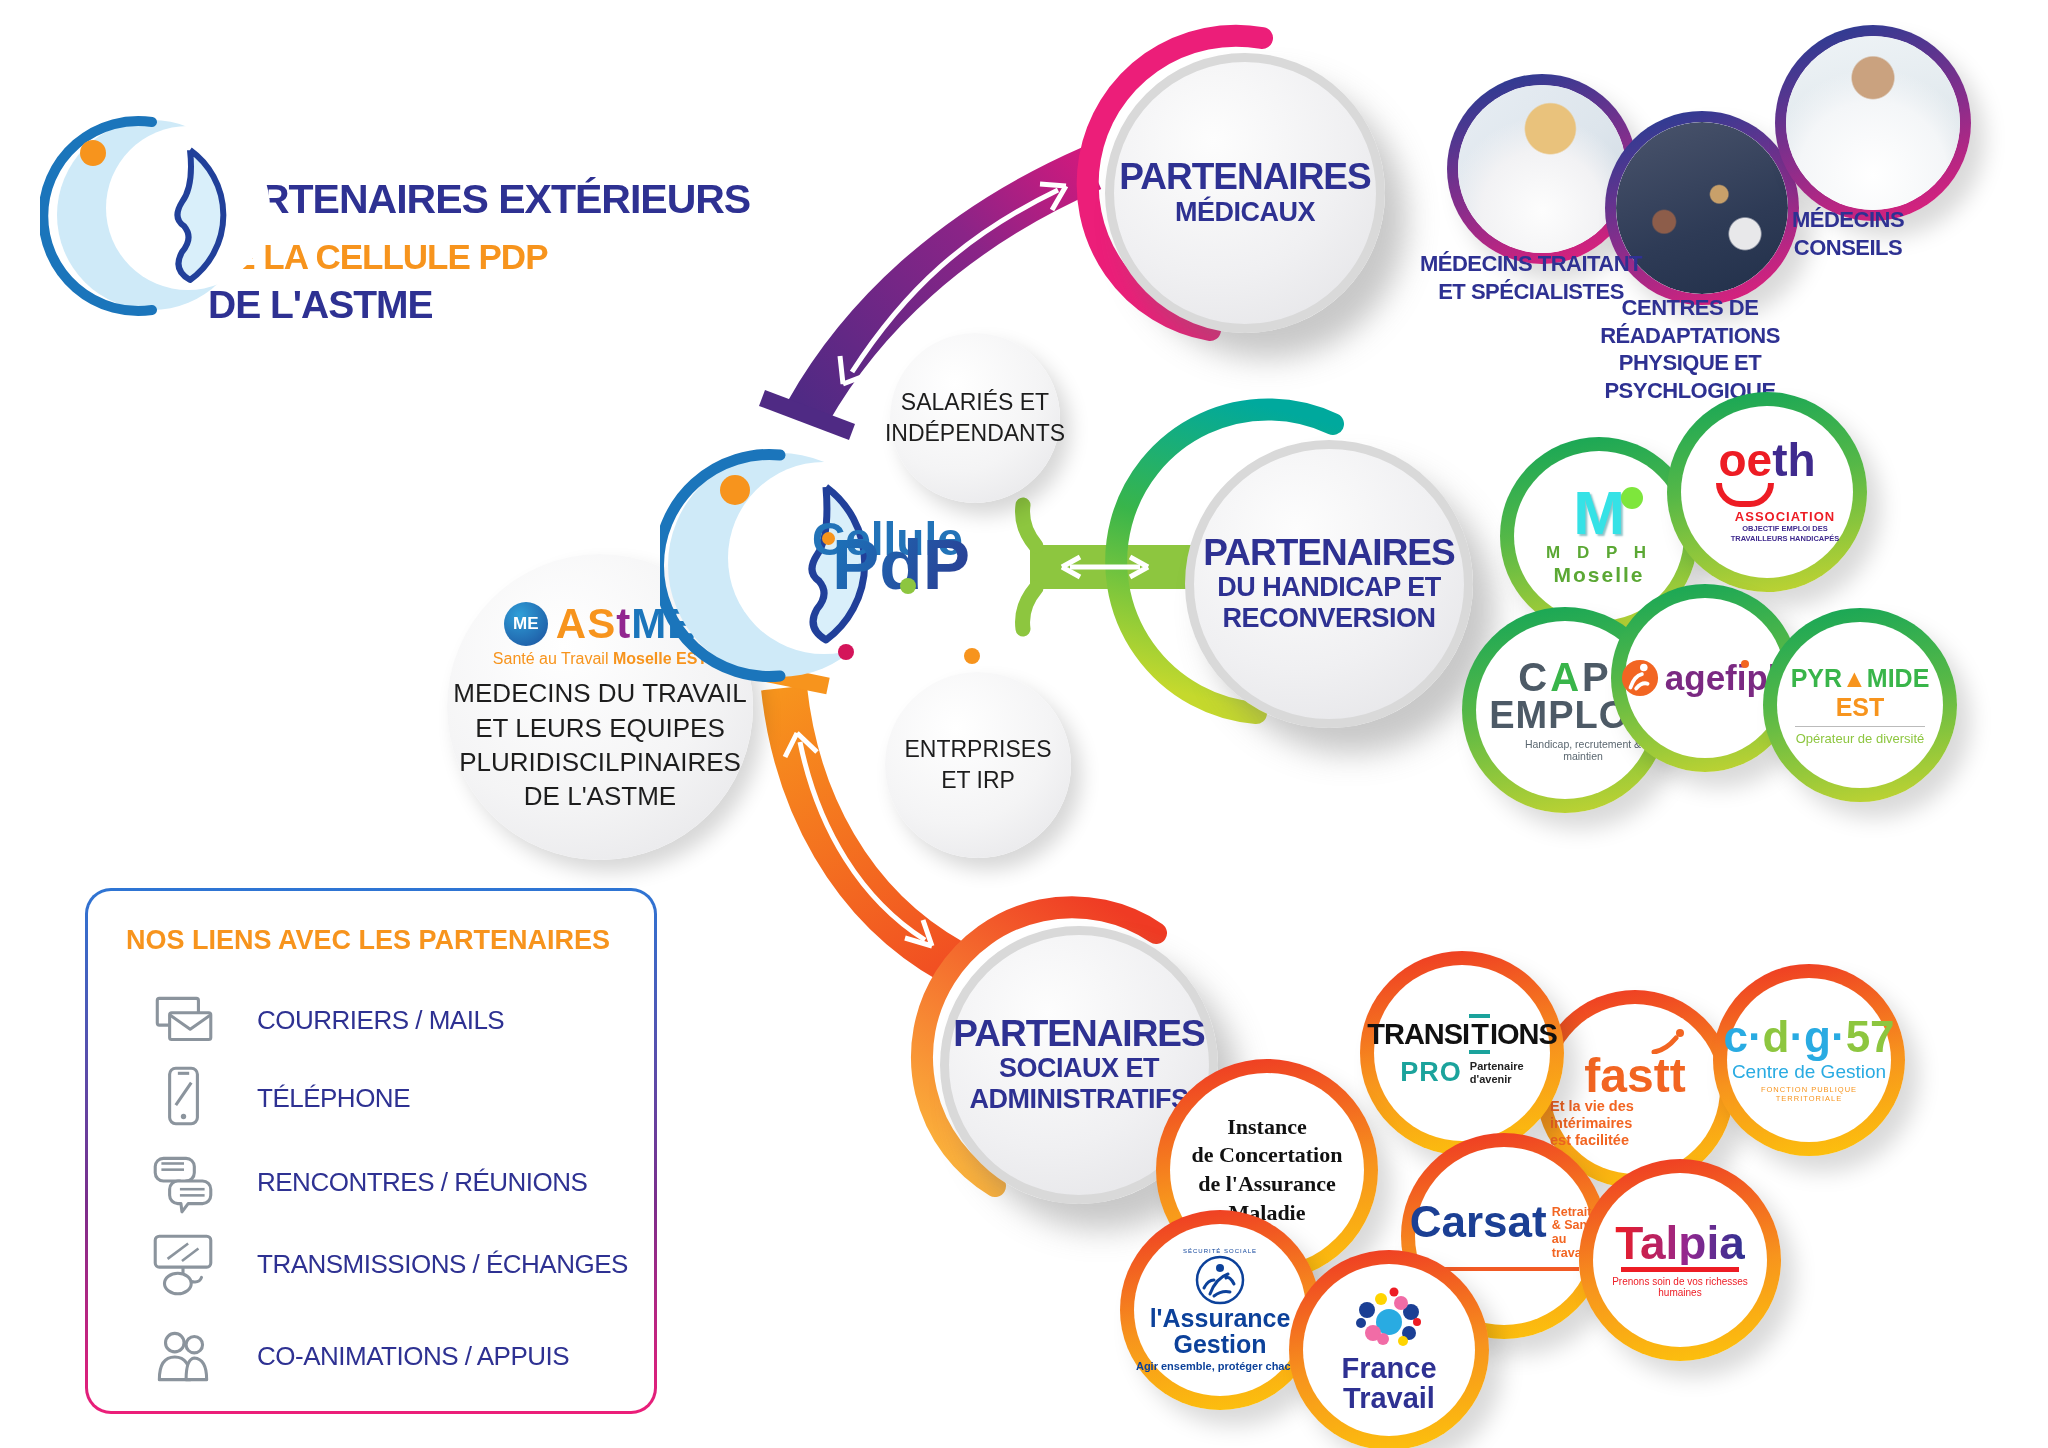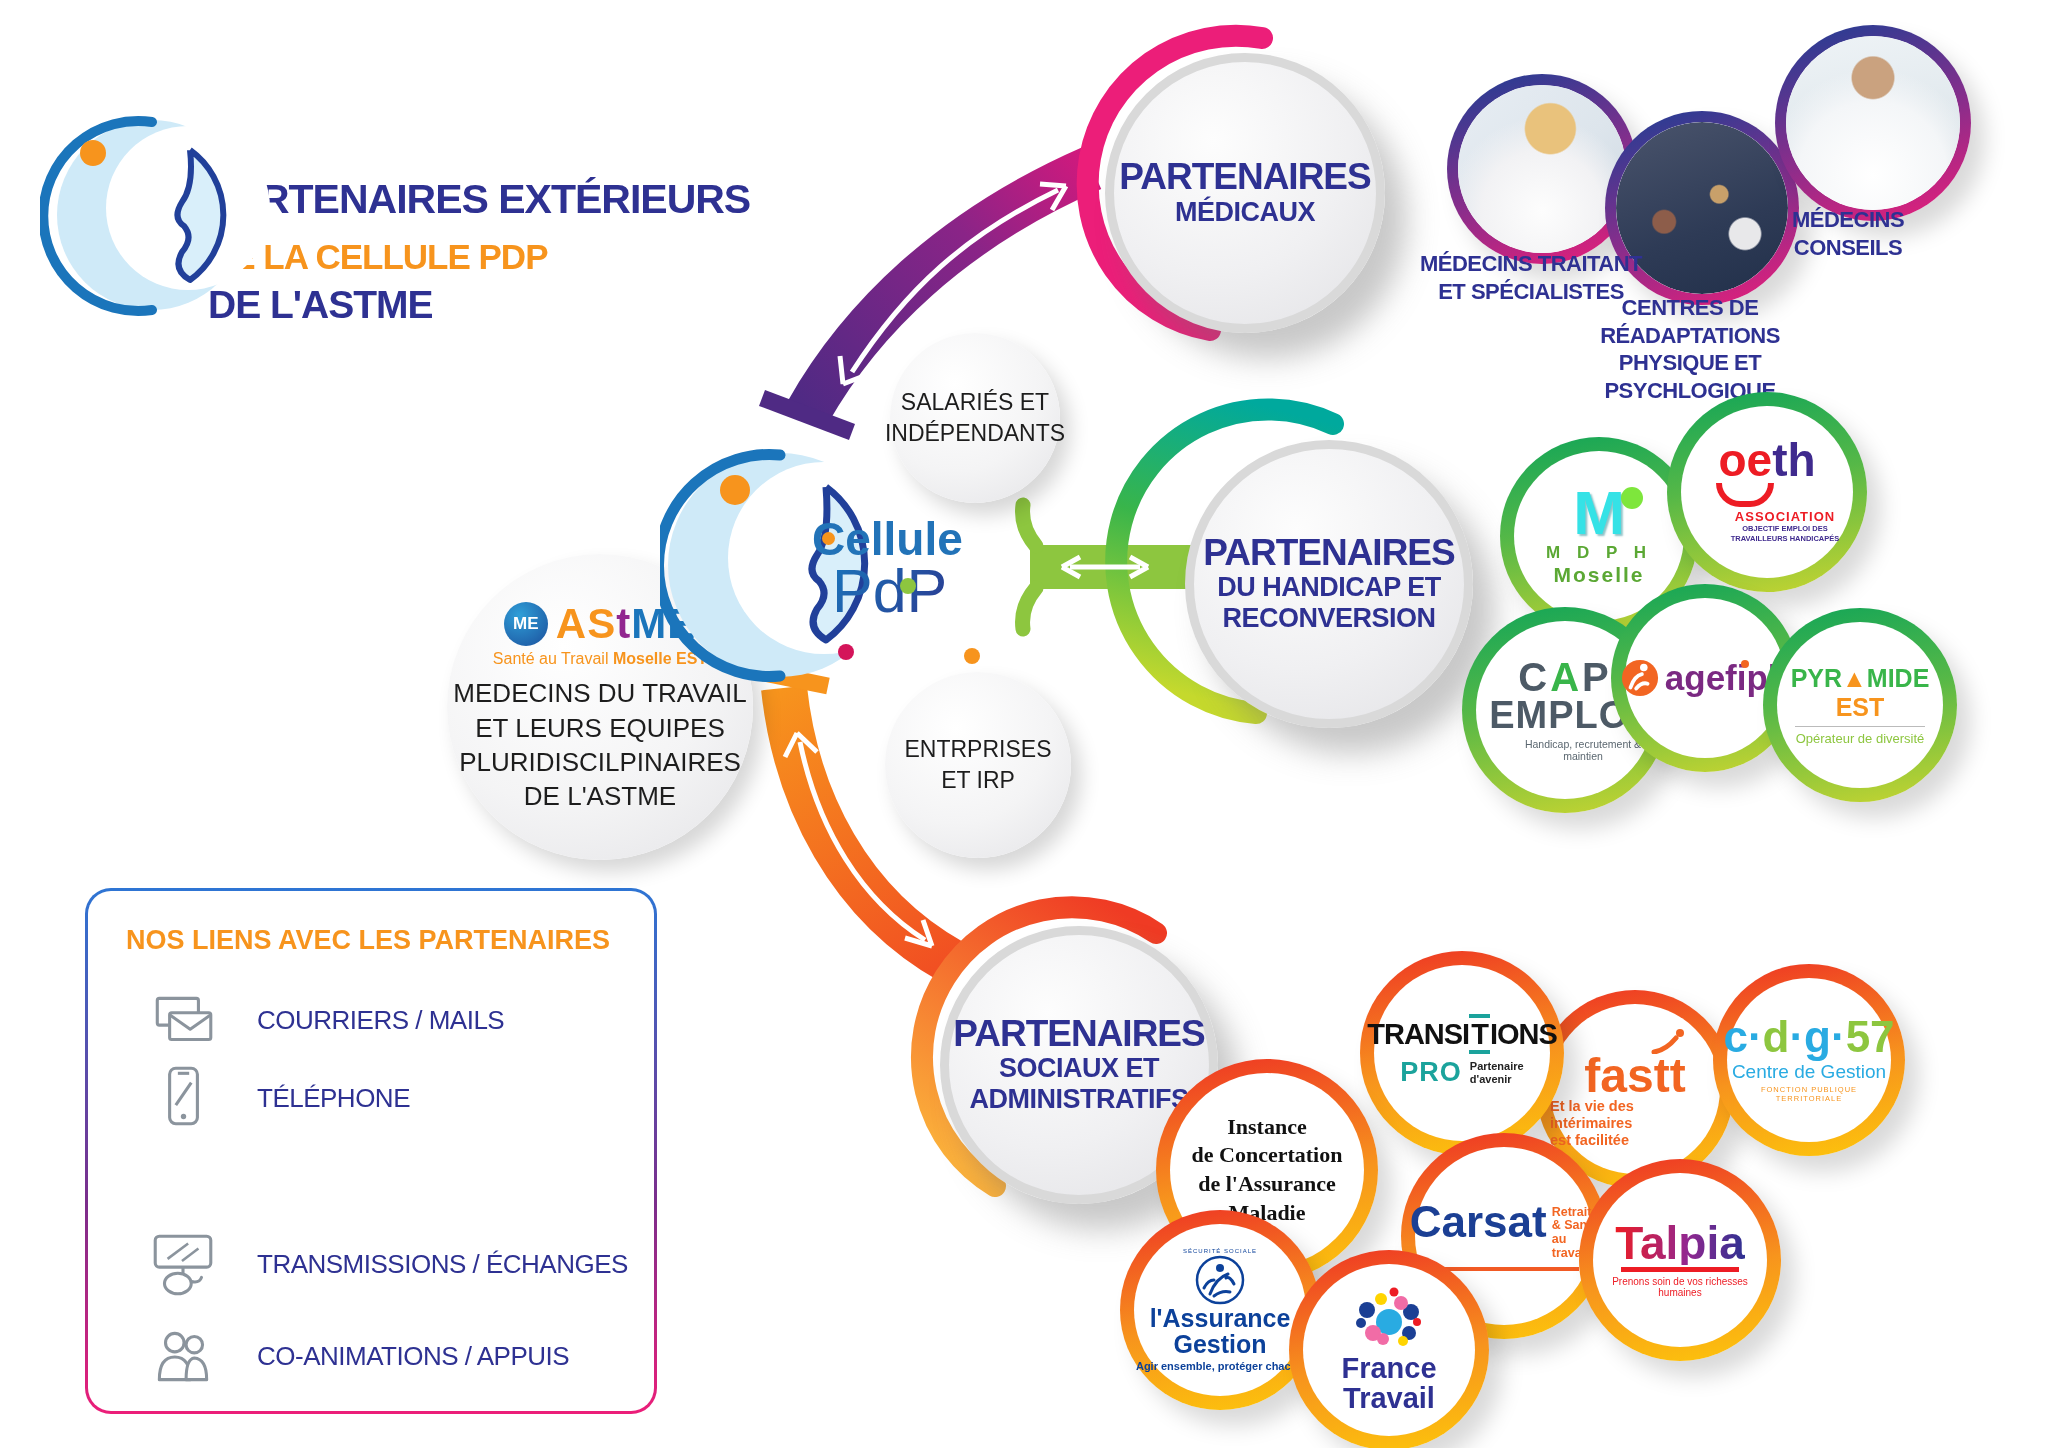--- a/index.html
+++ b/index.html
@@ -45,21 +45,21 @@
   
   .astme-line{font-size:26px;color:#1d1d1d;line-height:1.32;font-weight:500;}
   .astme-logo-row{display:flex;align-items:center;gap:8px;margin-bottom:2px;}
   .astme-badge{width:44px;height:44px;border-radius:50%;background:radial-gradient(circle at 35% 30%,#2f9fd8,#1b4f9c);
                color:#fff;font-size:17px;font-weight:bold;display:flex;align-items:center;justify-content:center;}
   .astme-name{font-size:42px;font-weight:bold;letter-spacing:1px;}
   .astme-sub{font-size:16px;color:#f7941d;margin-bottom:8px;}
   .astme-sub b{color:#f7941d;}
   
   .cellule-word{left:812px;top:512px;font-size:46px;font-weight:bold;color:#2273b8;z-index:5;letter-spacing:0px;}
-  .pdp-word{left:832px;top:556px;font-size:61px;font-weight:normal;z-index:5;
+  .pdp-word{left:832px;top:524px;font-size:71px;font-weight:bold;z-index:5;
             background:linear-gradient(120deg,#1b75bb,#2b3990);-webkit-background-clip:text;background-clip:text;color:transparent;}
   .dot{border-radius:50%;z-index:6;}
   
   .mdph-m{font-size:62px;font-weight:bold;color:#35e2e6;text-shadow:2px 2px 2px rgba(0,120,130,.45);line-height:.9;position:relative;}
   .mdph-dot{position:absolute;right:-18px;top:2px;width:22px;height:22px;border-radius:50%;background:#7ee63c;}
   .mdph-l1{font-size:17px;font-weight:bold;color:#5ba834;letter-spacing:6px;margin-top:2px;}
   .mdph-l2{font-size:21px;font-weight:bold;color:#5ba834;letter-spacing:2px;}
   .oeth-main{font-size:46px;font-weight:bold;line-height:.9;}
   .oeth-oe{color:#ed1c24;}
   .oeth-th{color:#3f2a8e;}
@@ -389,20 +389,31 @@
   </div>
   <div class="abs link-row" style="left:147px;top:1062px;">
     <svg class="licon" viewBox="0 0 70 70">
       <rect x="22" y="6" width="27" height="54" rx="6" fill="none" stroke="#8b949d" stroke-width="3"></rect>
       <line x1="30" y1="11" x2="41" y2="11" stroke="#8b949d" stroke-width="3"></line>
       <circle cx="35.5" cy="53" r="2.6" fill="#8b949d"></circle>
       <line x1="28" y1="42" x2="43" y2="20" stroke="#8b949d" stroke-width="3"></line>
     </svg>
     <div class="link-label">TÉLÉPHONE</div>
   </div>
+  <div class="abs link-row" style="left:147px;top:1146px;">
+    <svg class="licon" viewBox="0 0 70 70">
+      <path d="M 12 10 h 22 a 8 8 0 0 1 8 8 v 6 a 8 8 0 0 1 -8 8 l -4 8 l -2 -8 h -16 a 8 8 0 0 1 -8 -8 v -6 a 8 8 0 0 1 8 -8 z" transform="translate(4 2)" fill="#fff" stroke="#8b949d" stroke-width="3" stroke-linejoin="round"></path>
+      <line x1="14" y1="17" x2="36" y2="17" stroke="#8b949d" stroke-width="2.5"></line>
+      <line x1="14" y1="23" x2="36" y2="23" stroke="#8b949d" stroke-width="2.5"></line>
+      <path d="M 30 34 h 24 a 8 8 0 0 1 8 8 v 6 a 8 8 0 0 1 -8 8 h -14 l -6 8 l -1 -8 h -3 a 8 8 0 0 1 -8 -8 v -6 a 8 8 0 0 1 8 -8 z" fill="#fff" stroke="#8b949d" stroke-width="3" stroke-linejoin="round"></path>
+      <line x1="32" y1="42" x2="56" y2="42" stroke="#8b949d" stroke-width="2.5"></line>
+      <line x1="32" y1="48" x2="56" y2="48" stroke="#8b949d" stroke-width="2.5"></line>
+    </svg>
+    <div class="link-label">RENCONTRES / RÉUNIONS</div>
+  </div>
   <div class="abs link-row" style="left:147px;top:1228px;">
     <svg class="licon" viewBox="0 0 70 70">
       <rect x="8" y="8" width="54" height="30" rx="4" fill="#fff" stroke="#8b949d" stroke-width="3"></rect>
       <line x1="20" y1="30" x2="40" y2="15" stroke="#8b949d" stroke-width="2.5"></line>
       <line x1="34" y1="32" x2="50" y2="20" stroke="#8b949d" stroke-width="2.5"></line>
       <line x1="35" y1="38" x2="35" y2="46" stroke="#8b949d" stroke-width="3"></line>
       <ellipse cx="30" cy="54" rx="13" ry="10" fill="#fff" stroke="#8b949d" stroke-width="3"></ellipse>
       <path d="M 43 52 q 8 2 10 -4" fill="none" stroke="#8b949d" stroke-width="3" stroke-linecap="round"></path>
     </svg>
     <div class="link-label">TRANSMISSIONS / ÉCHANGES</div>

